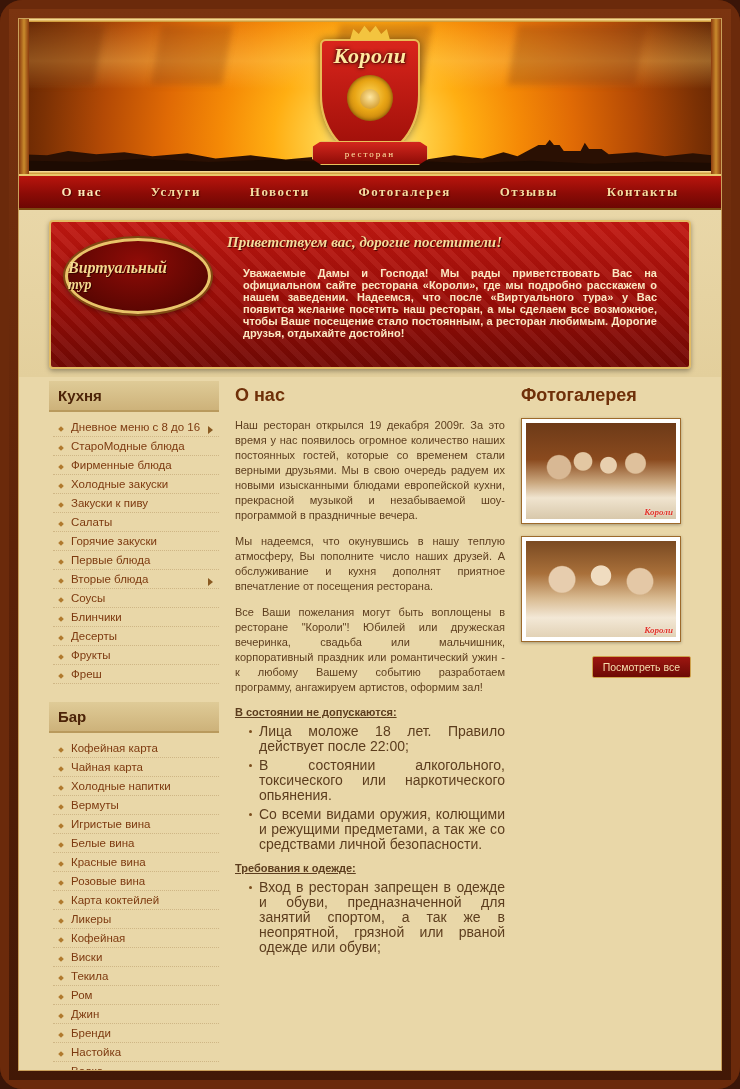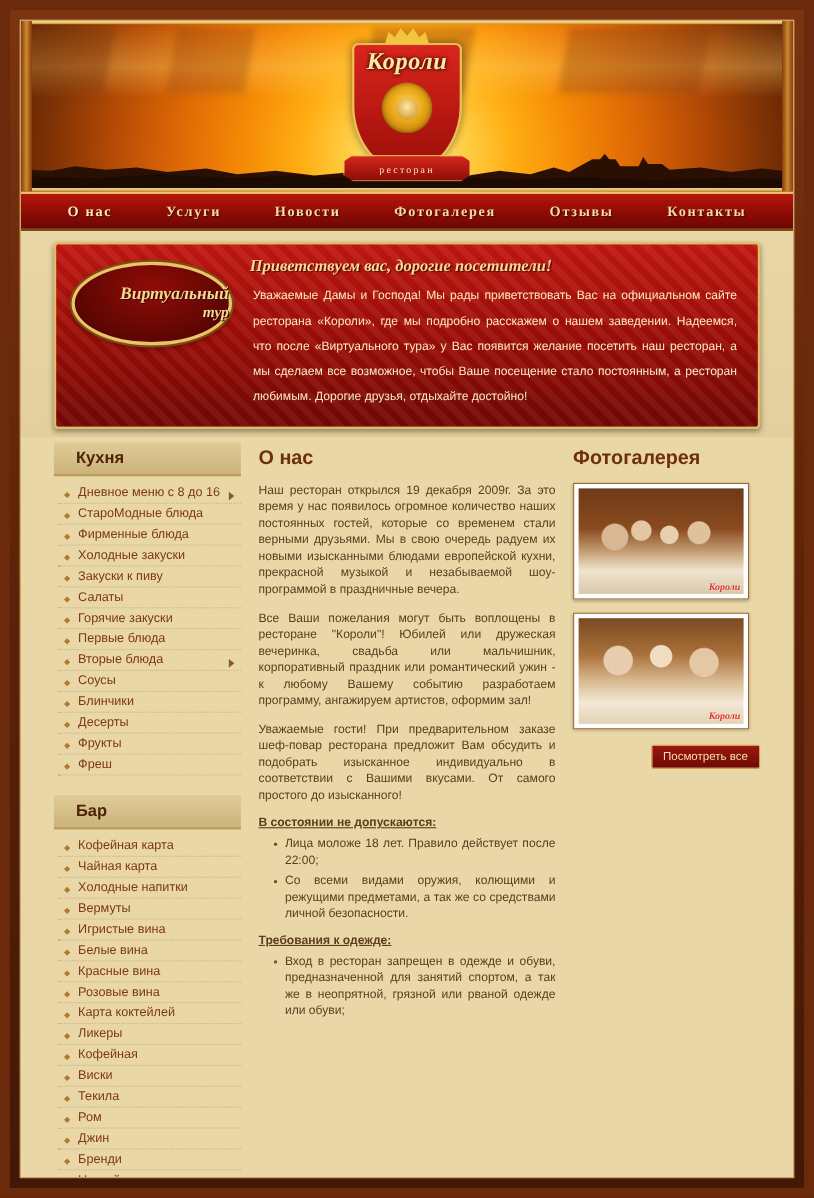--- a/index.html
+++ b/index.html
@@ -7,20 +7,21 @@
     margin: 0; padding: 0;
     background: #3a1508;
     font-family: "Liberation Sans", sans-serif;
   }
   .page {
     width: 740px; height: 1089px;
     margin: 0 auto;
     position: relative;
     overflow: hidden;
     background: #5a2309;
+    border-radius: 22px;
   }
   
   .frame {
     position: absolute;
     left: 0; top: 0; right: 0; bottom: 0;
     border: 9px solid #6b2a0b;
     background:
       linear-gradient(180deg,#7b3410 0%,#5d2208 50%,#421806 100%);
   }
   .inner {
@@ -177,63 +178,64 @@
     box-shadow: 0 2px 5px rgba(0,0,0,0.35);
   }
   .tour-badge {
     position: absolute;
     left: 14px; top: 16px;
     width: 146px; height: 76px;
     border-radius: 50%;
     background: radial-gradient(ellipse at 50% 30%, #8f0c07 0%, #5d0602 70%, #3a0301 100%);
     border: 3px solid #e8c469;
     box-shadow: 0 0 0 2px #7e4a12, 0 2px 6px rgba(0,0,0,0.5);
-    display: flex; align-items: flex-end; justify-content: center;
+    display: flex; align-items: flex-start; justify-content: center;
     flex-direction: column;
   }
   .tour-badge .l1, .tour-badge .l2 {
     font-family: "Liberation Serif", serif;
     font-style: italic; font-weight: bold;
     color: #f3d88f;
     text-shadow: 1px 1px 0 #3c0200;
   }
   .tour-badge .l1 { font-size: 16px; }
   .tour-badge .l2 { font-size: 14px; }
   .welcome h2 {
     margin: 0 0 7px 0;
     font-family: "Liberation Serif", serif;
     font-style: italic; font-weight: bold;
     font-size: 15px;
     color: #f5dc9b;
     text-align: left;
     text-shadow: 1px 1px 1px #4a0300;
   }
   .welcome p {
-    margin: 3px;
+    margin: 16px;
     font-size: 11px;
-    line-height: 23px;
+    line-height: 12px;
     color: #fbe8c2;
     text-align: justify;
+    font-weight: bold;
   }
 
   
   .content {
     display: flex;
     padding: 4px 30px 0 30px;
     background: #e9d7a8;
     gap: 16px;
   }
   .col-left { width: 170px; flex: none; }
   .col-mid  { flex: 1; }
   .col-right { width: 170px; flex: none; }
 
   .section-head {
     background: linear-gradient(180deg,#dfcb97,#cdb27a);
     border-bottom: 2px solid #b99a5d;
-    padding: 6px 20px;
+    padding: 6px 9px;
     margin-bottom: 6px;
   }
   .section-head h3 {
     margin: 0;
     font-size: 15px;
     font-weight: bold;
     color: #4c2308;
   }
   .menu-list { list-style: none; margin: 0 0 18px 0; padding: 0 0 0 4px; }
   .menu-list li {
@@ -273,21 +275,21 @@
     line-height: 15px;
     color: #5c3d1e;
     text-align: justify;
   }
   .article .underline { text-decoration: underline; font-weight: bold; display: block; margin-bottom: 6px; font-size: 11px; color: #5c3d1e;}
   .article ul {
     margin: 0 0 10px 0;
     padding-left: 16px;
   }
   .article ul li {
-    font-size: 11px;
+    font-size: 14px;
     line-height: 15px;
     color: #5c3d1e;
     margin-bottom: 4px;
     text-align: justify;
     list-style: none;
     position: relative;
     padding-left: 8px;
   }
   .article ul li::before {
     content: "";
@@ -448,25 +450,26 @@
             <li>Настойка</li>
             <li>Водка</li>
             <li>Пиво</li>
 
           </ul>
         </div>
 
         <div class="col-mid article">
           <h2>О нас</h2>
           <p>Наш ресторан открылся 19 декабря 2009г. За это время у нас появилось огромное количество наших постоянных гостей, которые со временем стали верными друзьями. Мы в свою очередь радуем их новыми изысканными блюдами европейской кухни, прекрасной музыкой и незабываемой шоу-программой в праздничные вечера.</p>
+          <p>Мы надеемся, что окунувшись в нашу теплую атмосферу, Вы пополните число наших друзей. А обслуживание и кухня дополнят приятное впечатление от посещения ресторана.</p>
           <p>Все Ваши пожелания могут быть воплощены в ресторане "Короли"! Юбилей или дружеская вечеринка, свадьба или мальчишник, корпоративный праздник или романтический ужин - к любому Вашему событию разработаем программу, ангажируем артистов, оформим зал!</p>
-          <p>Уважаемые гости! При предварительном заказе шеф-повар ресторана предложит Вам обсудить и подобрать изысканное индивидуально в соответствии с Вашими вкусами. От самого простого до изысканного!</p>
           <span class="underline">В состоянии не допускаются:</span>
           <ul>
             <li>Лица моложе 18 лет. Правило действует после 22:00;</li>
+            <li>В состоянии алкогольного, токсического или наркотического опьянения.</li>
             <li>Со всеми видами оружия, колющими и режущими предметами, а так же со средствами личной безопасности.</li>
           </ul>
           <span class="underline">Требования к одежде:</span>
           <ul>
             <li>Вход в ресторан запрещен в одежде и обуви, предназначенной для занятий спортом, а так же в неопрятной, грязной или рваной одежде или обуви;</li>
 
           </ul>
 
         </div>
 

